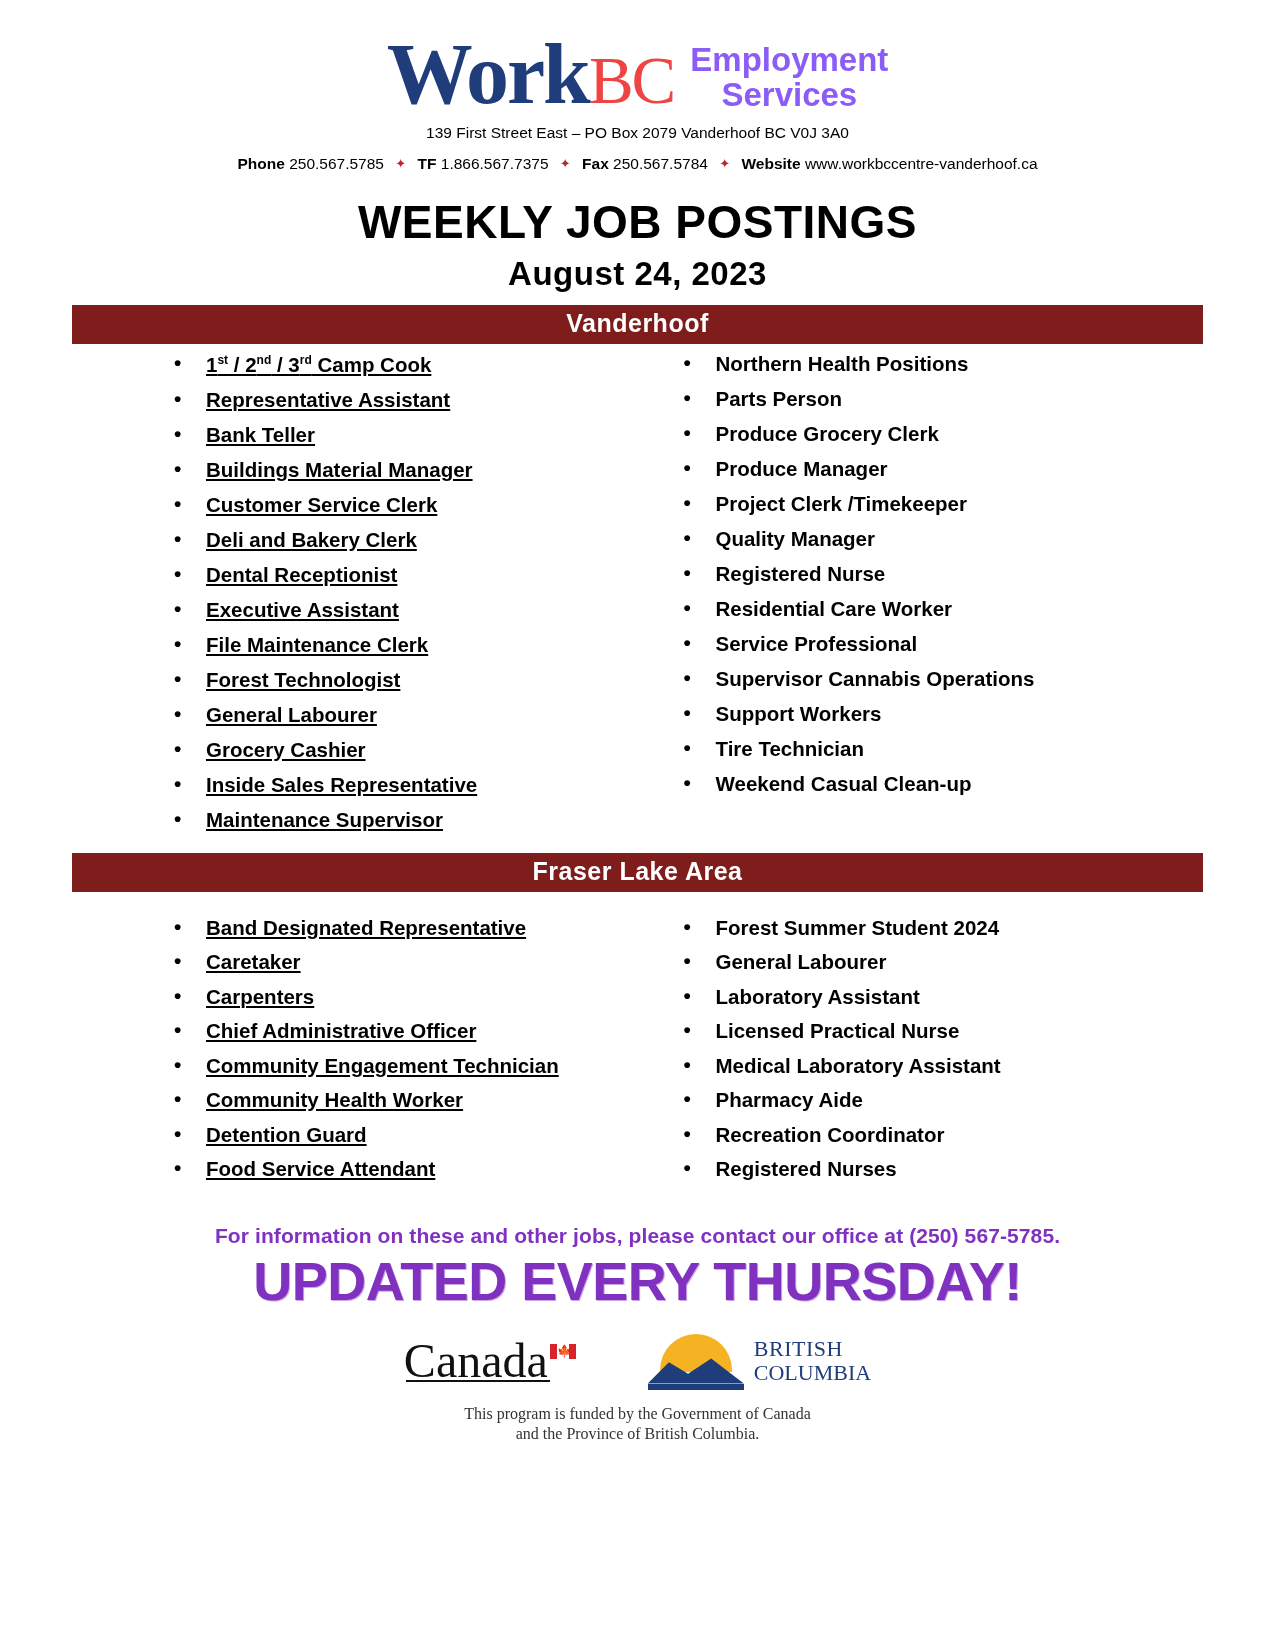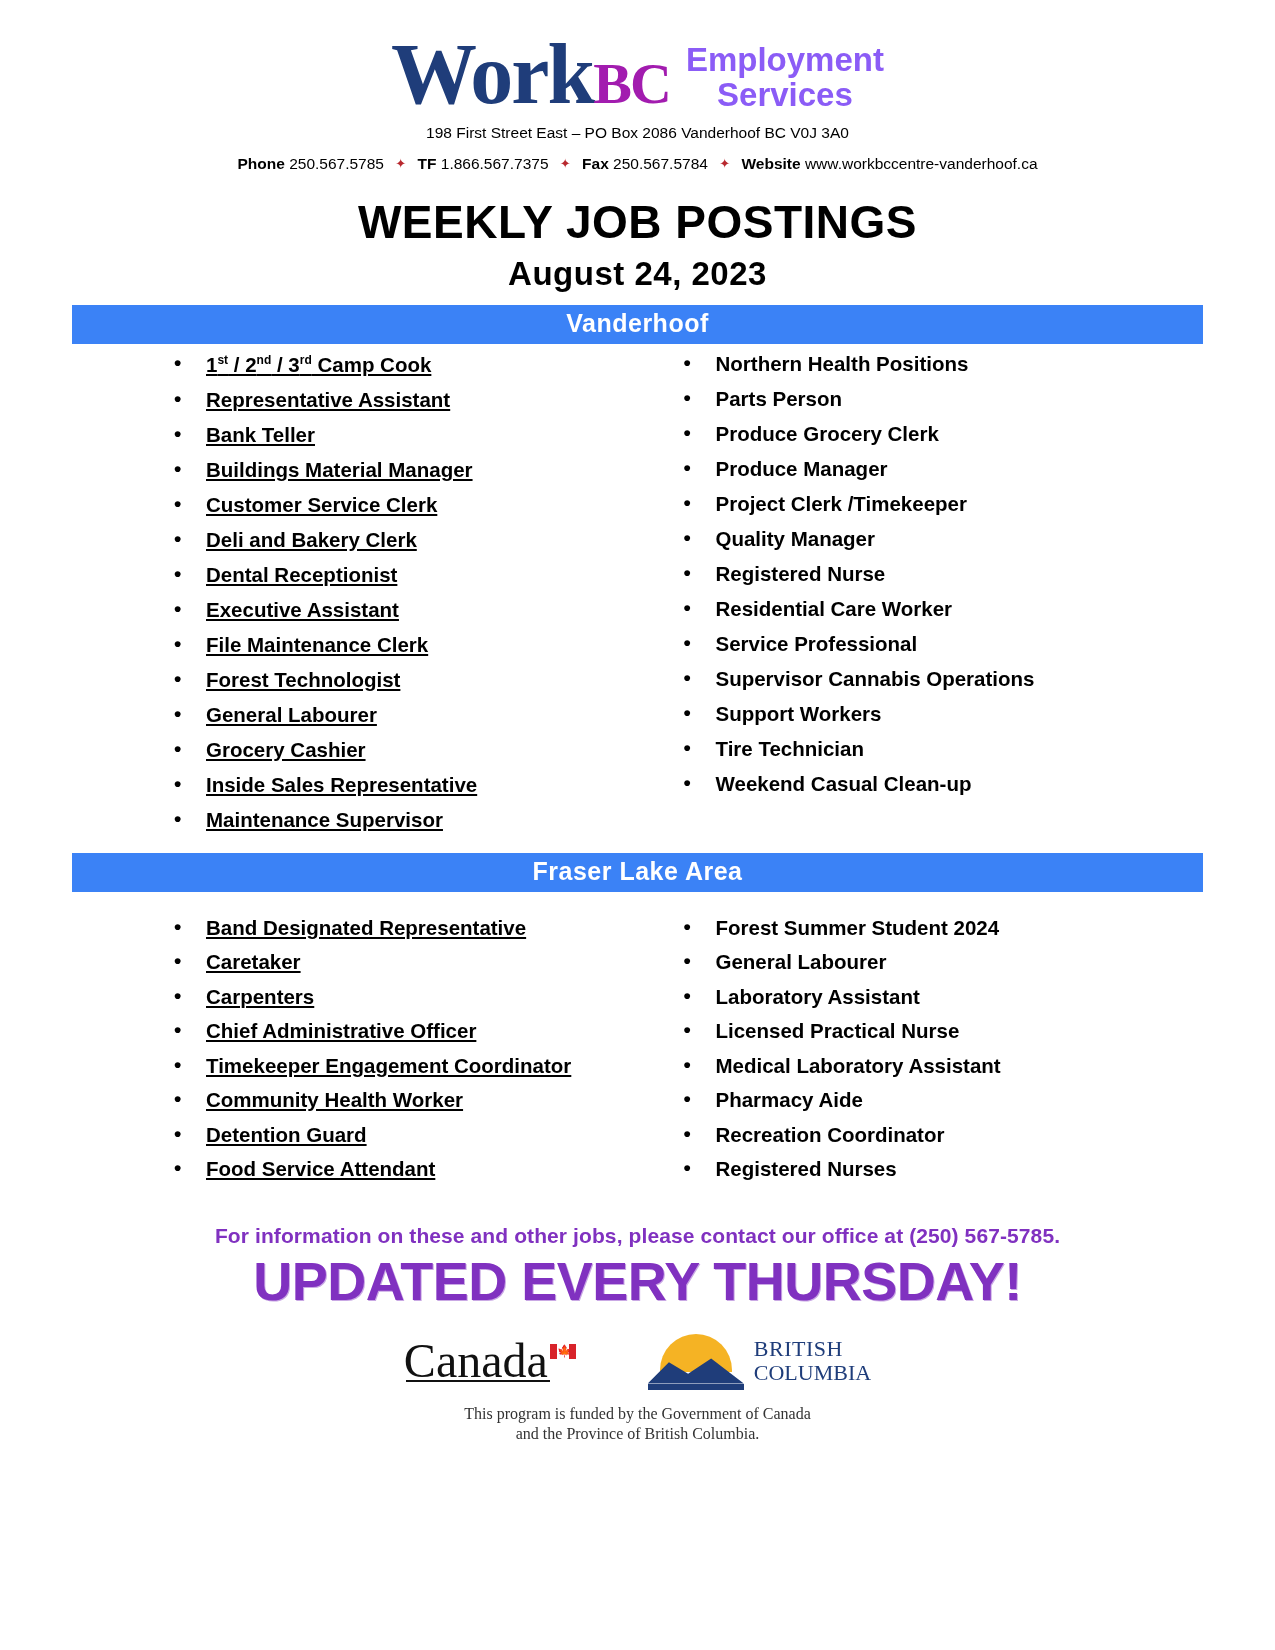--- a/index.html
+++ b/index.html
@@ -37,24 +37,24 @@
   .logo-work {
     font-family: "Liberation Serif", serif;
     font-weight: bold;
     font-size: 86px;
     line-height: 0.95;
     color: #1f3d7a;
     letter-spacing: -2px;
   }
   .logo-bc {
     font-family: "Liberation Serif", serif;
-    font-weight: bold;
-    font-size: 58px;
+    font-weight: normal;
+    font-size: 67px;
     line-height: 0.95;
-    color: #a21caf;
+    color: #ef4444;
     letter-spacing: -2px;
   }
   .logo-sub {
     text-align: center;
     font-family: "Liberation Sans", sans-serif;
     font-weight: bold;
     font-size: 33px;
     line-height: 1.05;
     color: #8b5cf6;
     padding-top: 6px;
@@ -91,21 +91,21 @@
   .date-title {
     text-align: center;
     font-size: 33px;
     font-weight: bold;
     margin-top: 6px;
     letter-spacing: 0.5px;
   }
 
   
   .section-bar {
-    background: #3b82f6;
+    background: #7f1d1d;
     color: #ffffff;
     text-align: center;
     font-size: 25px;
     font-weight: bold;
     letter-spacing: 0.5px;
     padding: 4px 0 6px 0;
     margin-top: 12px;
   }
   .section-bar.second { margin-top: 8px; }
 
@@ -283,21 +283,21 @@
   <div class="logo-block">
     <div class="logo-line">
       <span><span class="logo-work">Work</span><span class="logo-bc">BC</span></span>
       <span class="logo-sub">
         <div>Employment</div>
         <div>Services</div>
       </span>
     </div>
   </div>
 
-  <div class="addr">198 First Street East – PO Box 2086 Vanderhoof BC  V0J 3A0</div>
+  <div class="addr">139 First Street East – PO Box 2079 Vanderhoof BC  V0J 3A0</div>
 
   <div class="contact">
     <b>Phone</b>
     <span>250.567.5785</span>
     <span class="sep">✦</span>
     <b>TF</b>
     <span>1.866.567.7375</span>
     <span class="sep">✦</span>
     <b>Fax</b>
     <span>250.567.5784</span>
@@ -350,21 +350,21 @@
 
   <div class="fraser">
     <div class="section-bar second">Fraser Lake Area</div>
     <div class="cols">
       <div class="col left">
         <ul class="jobs" id="f-left">
             <li>Band Designated Representative</li>
             <li>Caretaker</li>
             <li>Carpenters</li>
             <li>Chief Administrative Officer</li>
-            <li>Timekeeper Engagement Coordinator</li>
+            <li>Community Engagement Technician</li>
             <li>Community Health Worker</li>
             <li>Detention Guard</li>
             <li>Food Service Attendant</li>
           </ul>
       </div>
       <div class="col right">
         <ul class="jobs" id="f-right">
             <li>Forest Summer Student 2024</li>
             <li>General Labourer</li>
             <li>Laboratory Assistant</li>

